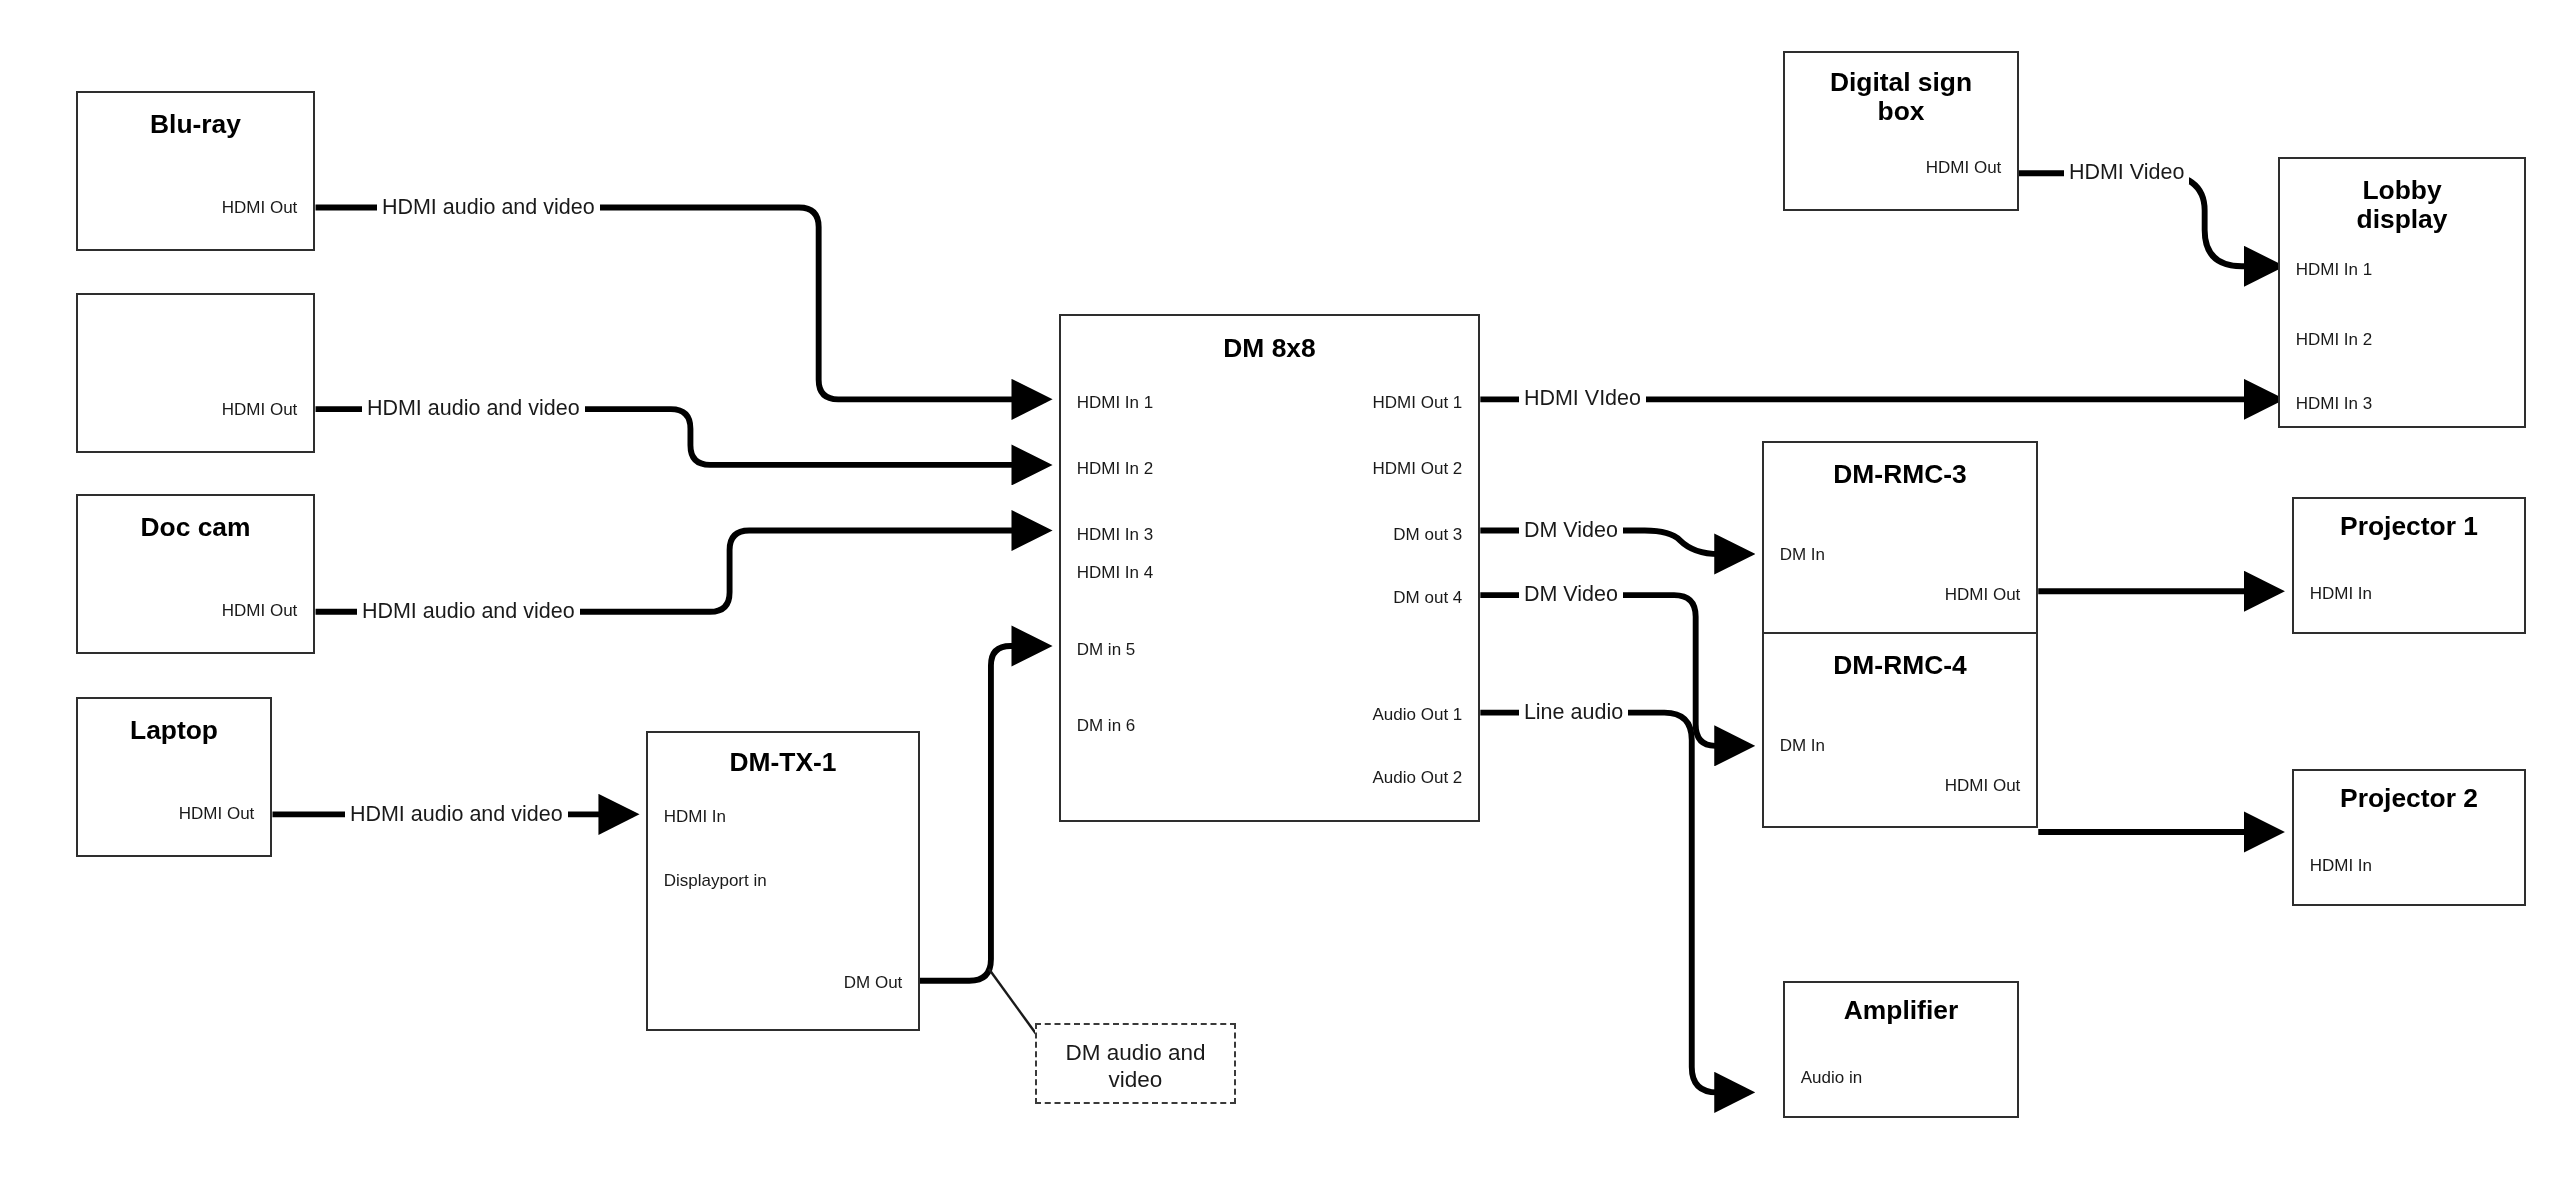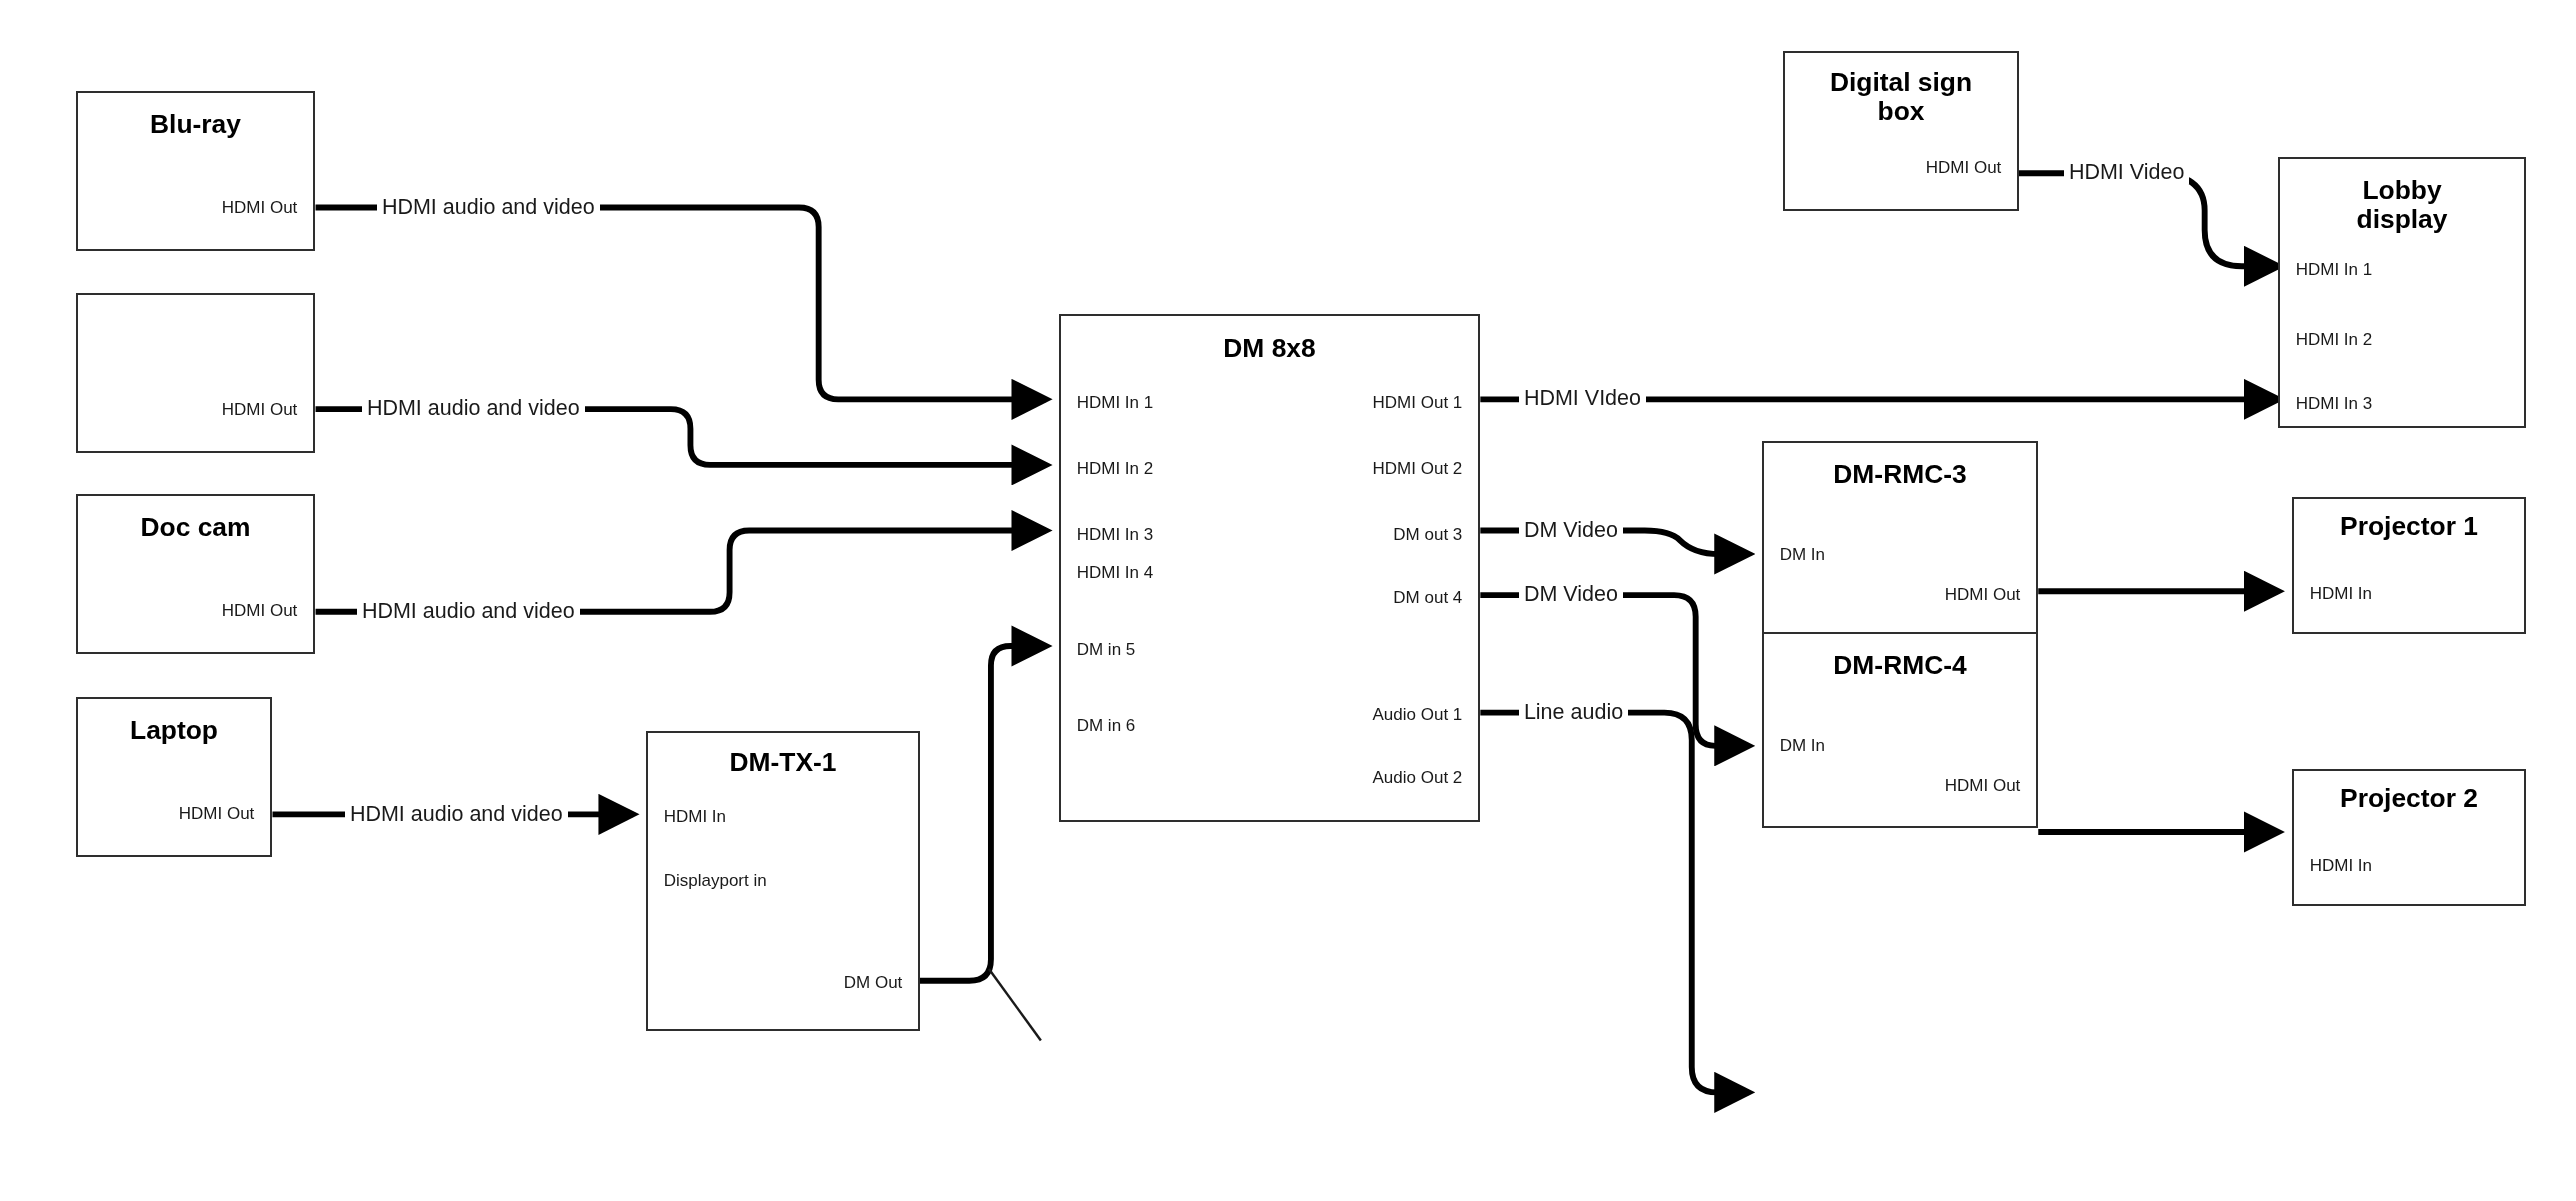--- a/index.html
+++ b/index.html
@@ -147,20 +147,24 @@
     <div class="port left" style="top:401px;">DM in 6</div>
 
     <div class="port right" style="top:78px;">HDMI Out 1</div>
     <div class="port right" style="top:144px;">HDMI Out 2</div>
     <div class="port right" style="top:210px;">DM out 3</div>
     <div class="port right" style="top:273px;">DM out 4</div>
     <div class="port right" style="top:390px;">Audio Out 1</div>
     <div class="port right" style="top:453px;">Audio Out 2</div>
   </div>
 
+  <div class="node dashed" style="left:1035px; top:1023px; width:201px; height:81px;">
+    <div class="callout-text" style="top:13.7px;">DM audio and</div>
+    <div class="callout-text" style="top:41px;">video</div>
+  </div>
 
   <div class="node" style="left:1783px; top:51px; width:236px; height:160px;">
     <div class="node-title" style="top:14.7px; padding:0 39px;">Digital sign box</div>
     <div class="port right" style="top:106px;">HDMI Out</div>
   </div>
 
   <div class="node" style="left:2278px; top:157px; width:248px; height:271px;">
     <div class="node-title" style="top:16.6px; padding:0 53px;">Lobby display</div>
     <div class="port left" style="top:102px;">HDMI In 1</div>
     <div class="port left" style="top:172px;">HDMI In 2</div>
@@ -182,20 +186,24 @@
   <div class="node" style="left:2292px; top:497px; width:234px; height:137px;">
     <div class="node-title" style="top:12.7px;">Projector 1</div>
     <div class="port left" style="top:86px;">HDMI In</div>
   </div>
 
   <div class="node" style="left:2292px; top:769px; width:234px; height:137px;">
     <div class="node-title" style="top:12.7px;">Projector 2</div>
     <div class="port left" style="top:86px;">HDMI In</div>
   </div>
 
+  <div class="node" style="left:1783px; top:981px; width:236px; height:137px;">
+    <div class="node-title" style="top:12.7px;">Amplifier</div>
+    <div class="port left" style="top:86px;">Audio in</div>
+  </div>
 
   <svg class="wires" viewBox="0 0 2631 1227" xmlns="http://www.w3.org/2000/svg">
     <g fill="none" stroke="#000000" stroke-width="6">
       <path d="M 2082 604 L 2327 604" marker-end="url(#arrow)"></path>
       <path d="M 2082 850 L 2327 850" marker-end="url(#arrow)"></path>
     </g>
   </svg>
 
   <div class="wire-label" style="left:377px; top:208px;">HDMI audio and video</div>
 

